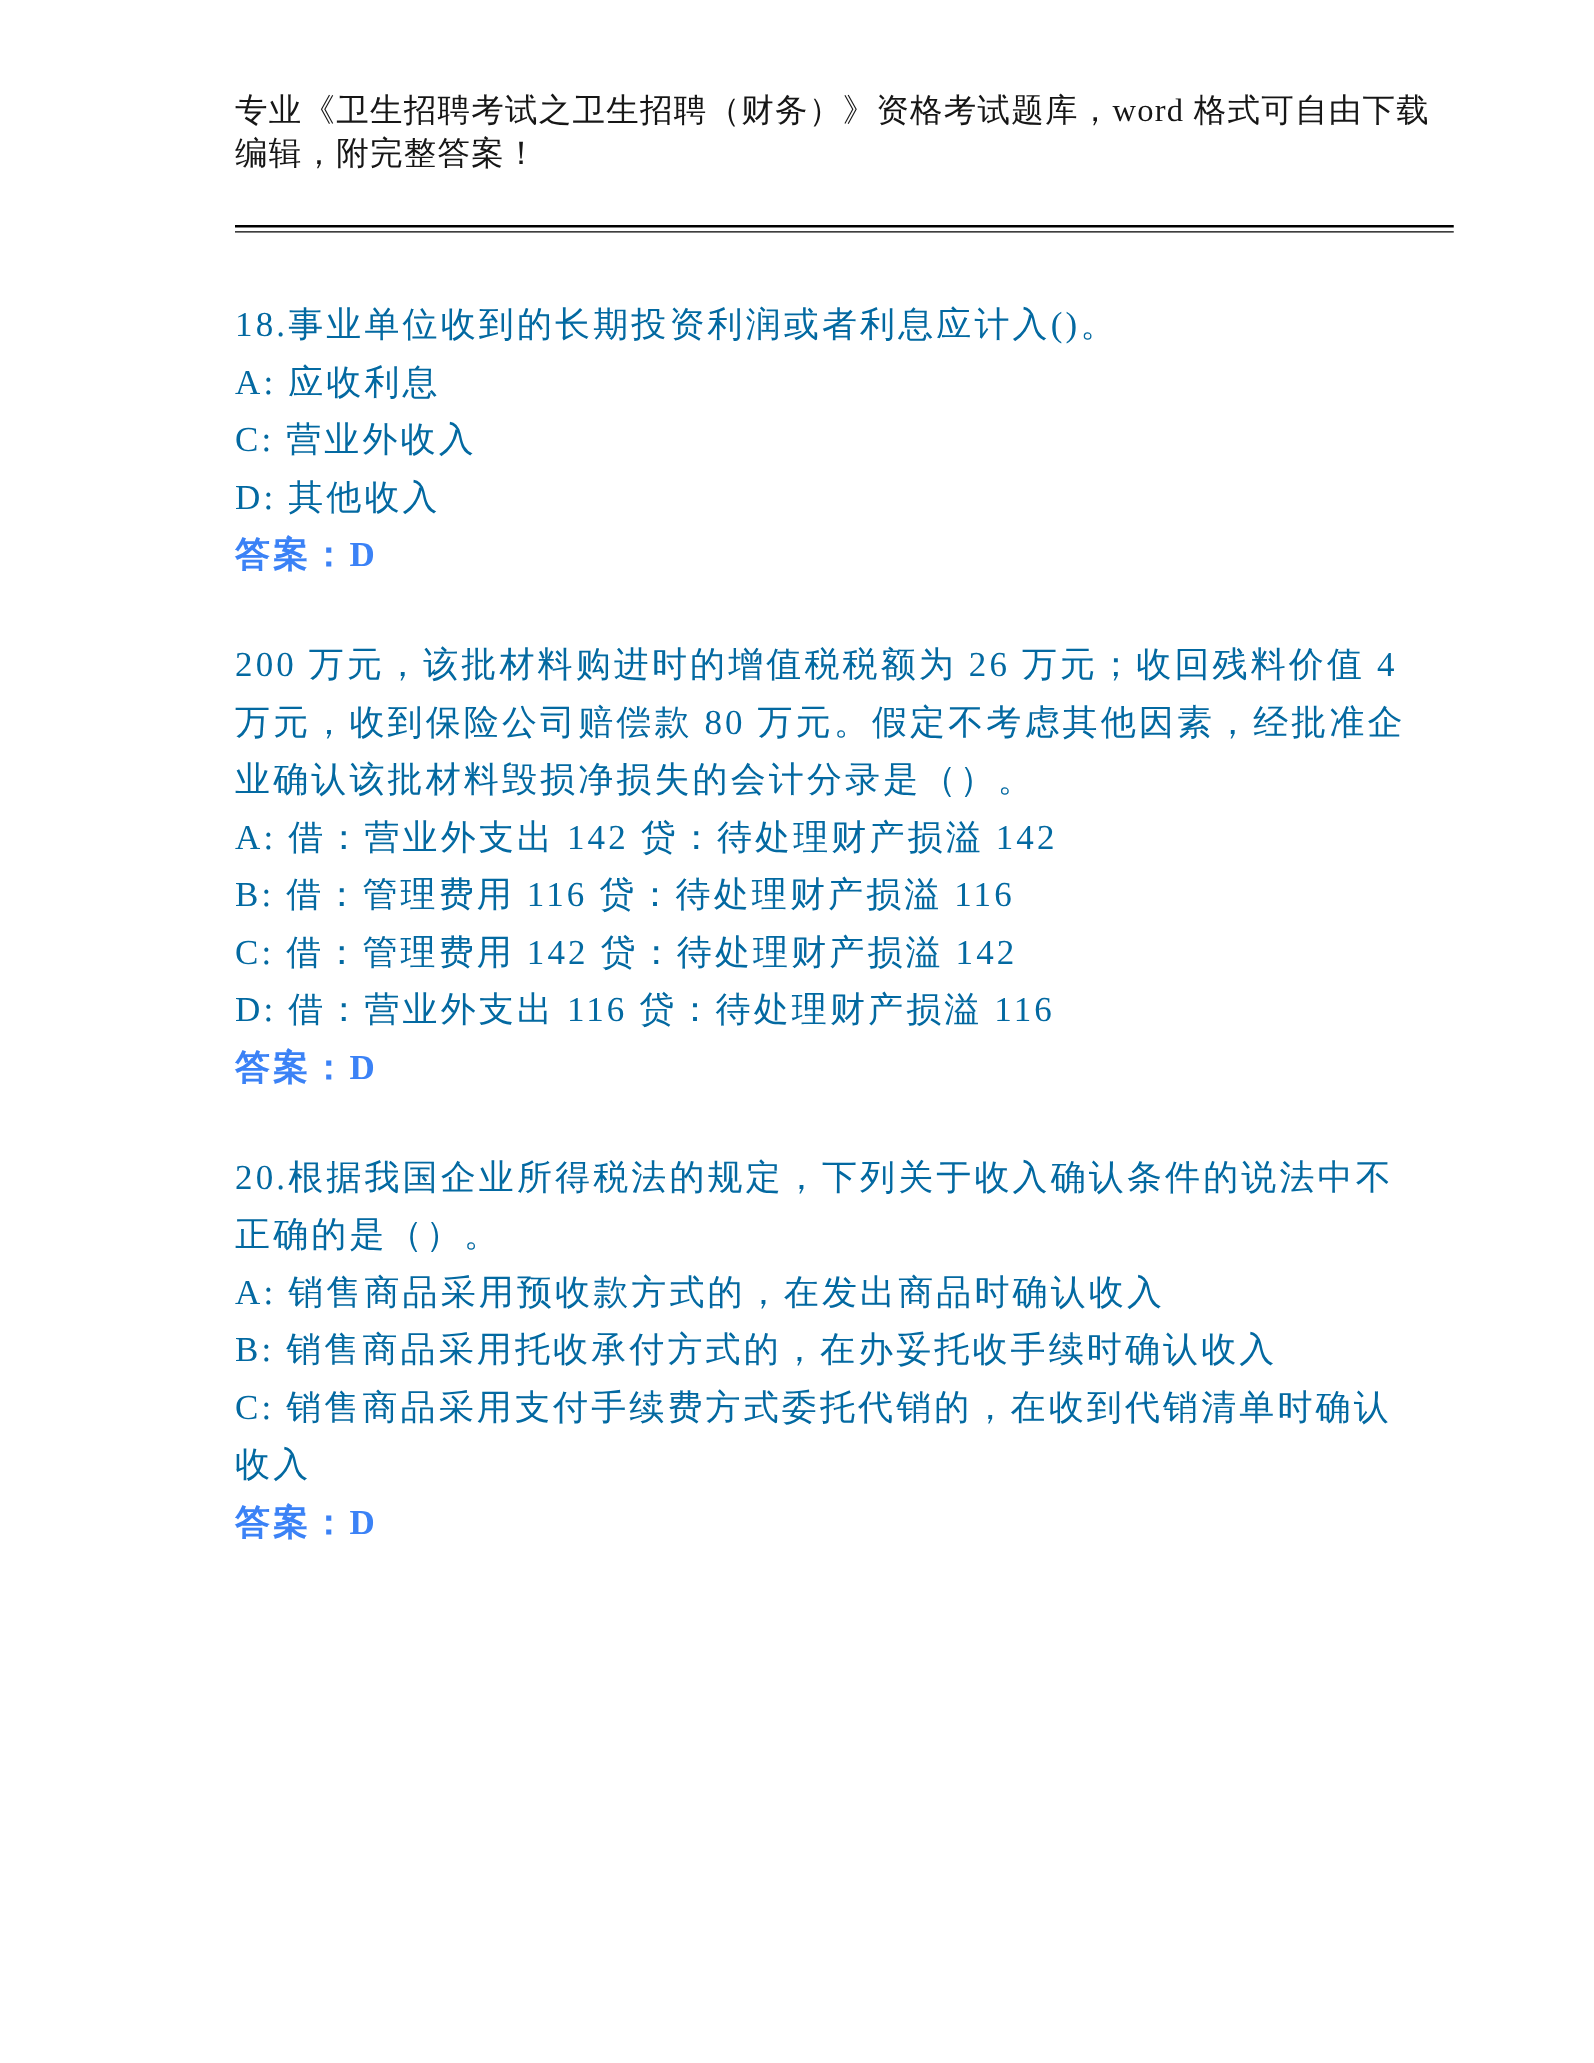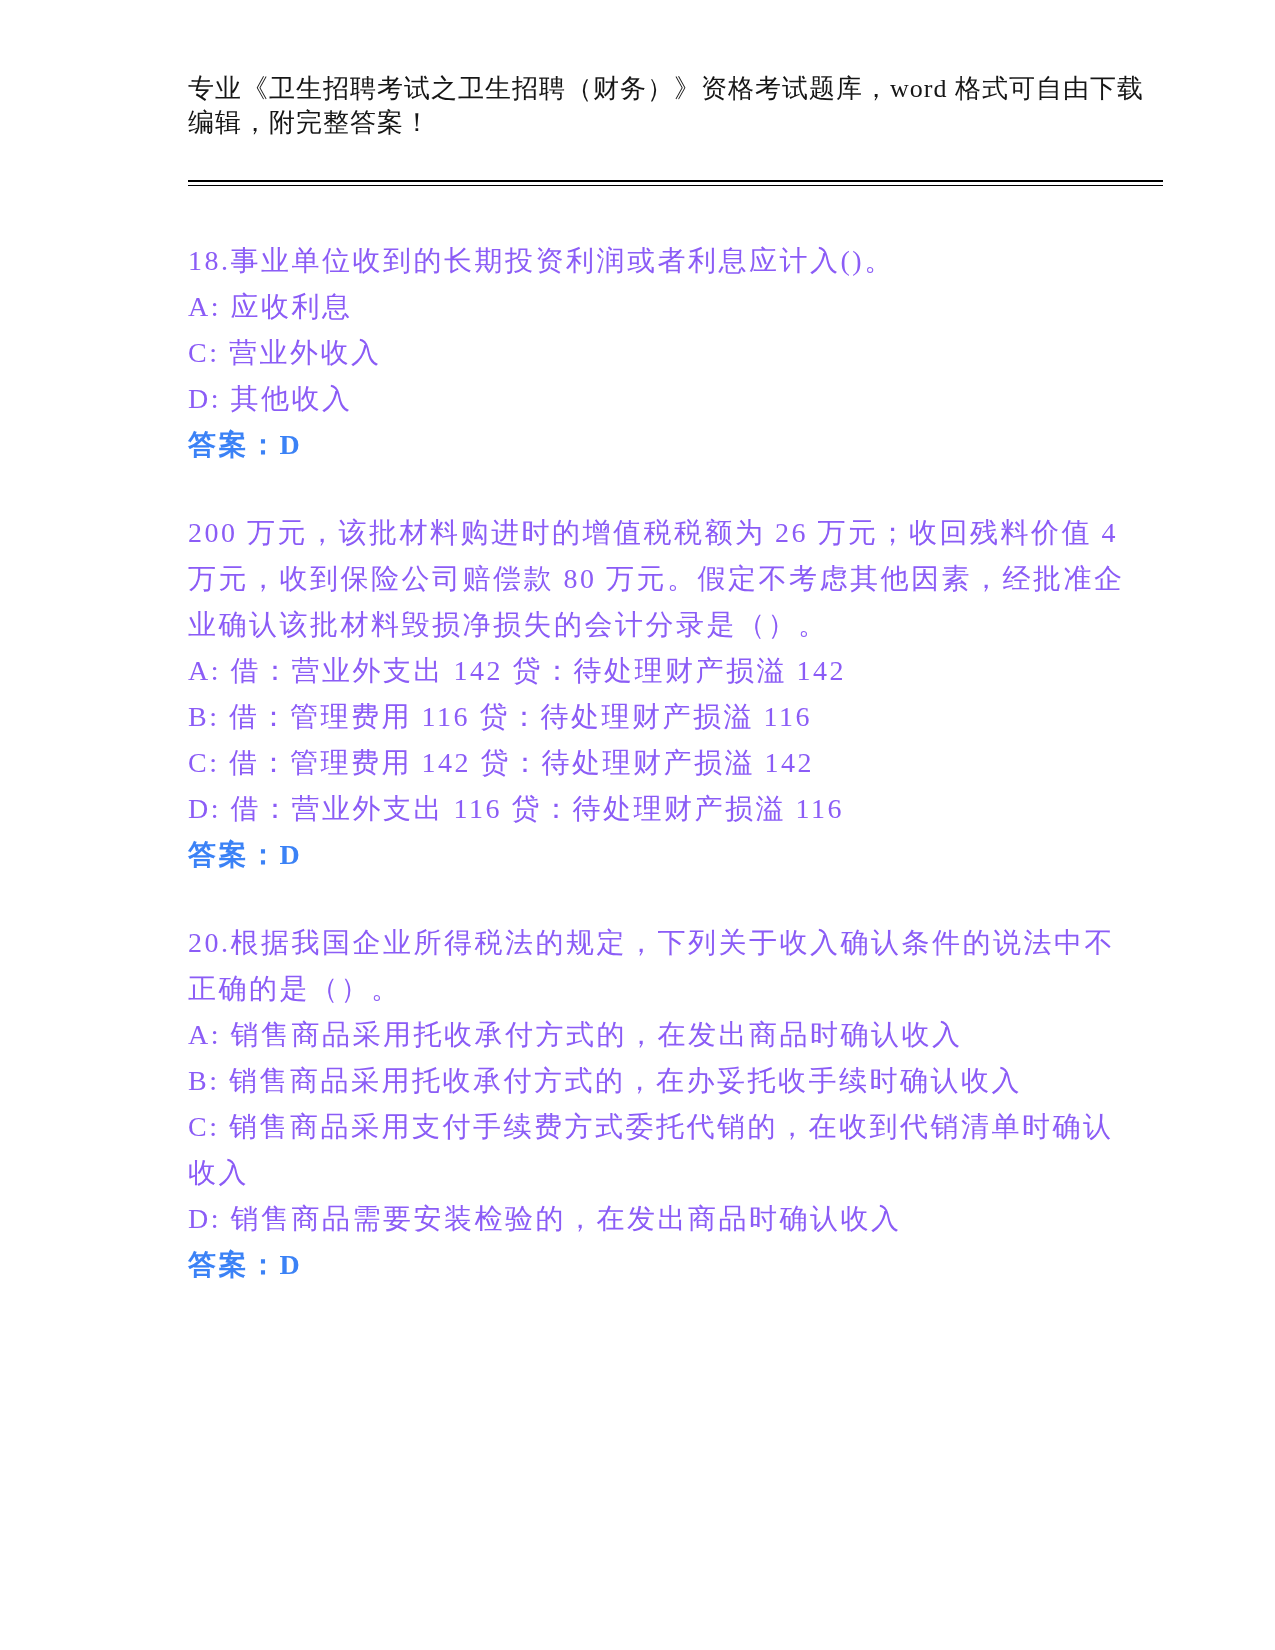--- a/index.html
+++ b/index.html
@@ -51,21 +51,21 @@
     margin-top: 52px;
   }
   .question {
     margin: 0 0 42px 0;
   }
   .line {
     font-size: 28px;
     line-height: 46px;
     letter-spacing: 2.5px;
     white-space: pre-wrap;
-    color: #8b5cf6;
+    color: #0369a1;
   }
   .answer {
     font-weight: 700;
     color: #3b82f6;
   }
 </style>
 </head>
 <body>
 
 <div class="page">
@@ -98,23 +98,22 @@
         <div class="line">A: 借：营业外支出 142 贷：待处理财产损溢 142</div>
         <div class="line">B: 借：管理费用 116 贷：待处理财产损溢 116</div>
         <div class="line">C: 借：管理费用 142 贷：待处理财产损溢 142</div>
         <div class="line">D: 借：营业外支出 116 贷：待处理财产损溢 116</div>
         <div class="line answer">答案：D</div>
       </section>
 
       <section class="question">
         <div class="line">20.根据我国企业所得税法的规定，下列关于收入确认条件的说法中不</div>
         <div class="line">正确的是（）。</div>
-        <div class="line">A: 销售商品采用托收承付方式的，在发出商品时确认收入</div>
+        <div class="line">A: 销售商品采用预收款方式的，在发出商品时确认收入</div>
         <div class="line">B: 销售商品采用托收承付方式的，在办妥托收手续时确认收入</div>
         <div class="line">C: 销售商品采用支付手续费方式委托代销的，在收到代销清单时确认
 收入</div>
-        <div class="line">D: 销售商品需要安装检验的，在发出商品时确认收入</div>
         <div class="line answer">答案：D</div>
       </section>
 
     </main>
   </div>
 </div>
 
 </body></html>

